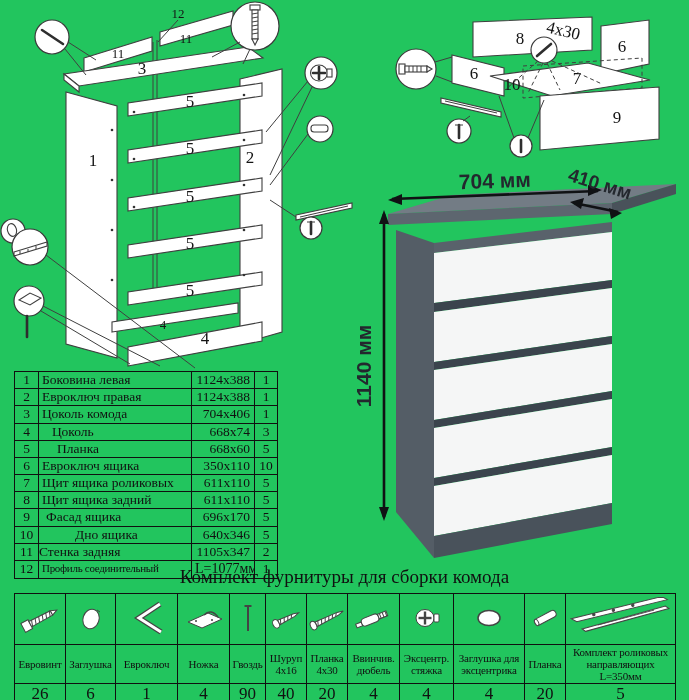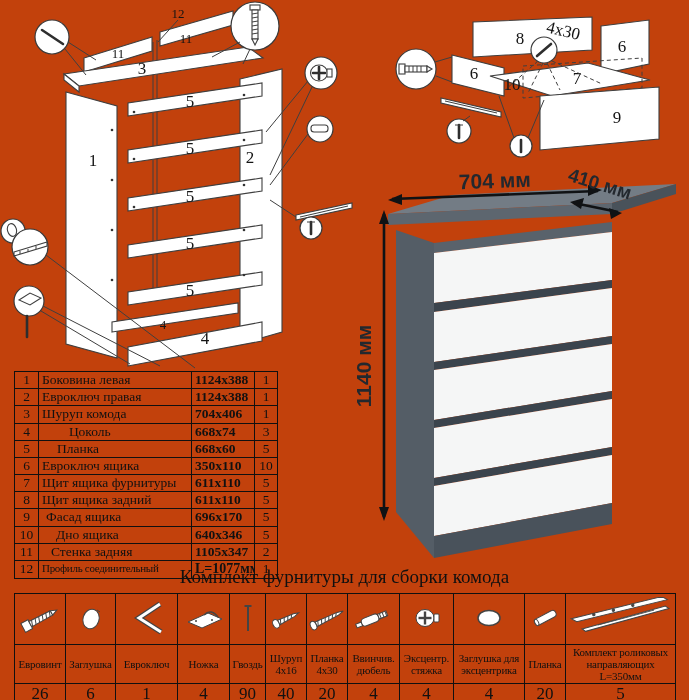--- a/index.html
+++ b/index.html
@@ -1,35 +1,35 @@
 <!DOCTYPE html>
 <html><head>
 <meta charset="utf-8">
 <style>
   html,body{margin:0;padding:0;background:#fff;}
-  .page{position:relative;width:689px;height:700px;background:#c2410c;overflow:hidden;
+  .page{position:relative;width:689px;height:700px;background:#22c55e;overflow:hidden;
         font-family:"Liberation Serif",serif;color:#111;}
   .page svg.canvas{position:absolute;left:0;top:0;}
   
   .ln{stroke:#3f3f3f;stroke-width:1;fill:none;}
   .panel{fill:#ffffff;stroke:#3f3f3f;stroke-width:1.1;}
   .dash{stroke:#3f3f3f;stroke-width:1;fill:none;stroke-dasharray:4 3;}
   .callout{fill:#ffffff;stroke:#3a3a3a;stroke-width:1.2;}
   .lbl{font:17px "Liberation Serif",serif;fill:#141414;text-anchor:middle;}
   .lbl-s{font:13px "Liberation Serif",serif;fill:#141414;text-anchor:middle;}
   .dim{font-family:"Liberation Sans",sans-serif;font-weight:bold;fill:#23282e;text-anchor:middle;}
   .dimline{stroke:#101214;stroke-width:2.6;fill:none;}
   .dimhead{fill:#101214;stroke:none;}
   .thick{stroke:#2e2e2e;stroke-width:2.6;stroke-linecap:round;fill:none;}
   
   table.parts{position:absolute;left:14px;top:371px;width:263px;border-collapse:collapse;table-layout:fixed;}
   table.parts td{border:1.6px solid #101010;font-size:13.5px;line-height:1.05;padding:1px 3px;
                  height:13px;white-space:nowrap;overflow:hidden;}
   table.parts td.num,table.parts td.qty{text-align:center;padding:1px 0;}
-  table.parts td.size{padding-right:4px;font-weight:bold;}
+  table.parts td.size{text-align:right;padding-right:4px;}
   table.parts tr.cond td.name{font-size:11px;letter-spacing:-0.3px;margin-top:7px;}
   table.parts tr.cond td.size{font-size:14px;}
   
   table.hw{position:absolute;left:14px;top:593px;width:661px;border-collapse:collapse;table-layout:fixed;}
   table.hw td{border:1.6px solid #101010;text-align:center;vertical-align:middle;padding:0;overflow:hidden;}
   table.hw tr.icons td{height:50px;}
   table.hw tr.labels td{font-size:11px;line-height:1.1;height:28px;padding:1px 1px;letter-spacing:-0.2px;}
   table.hw tr.qty td{font-size:17px;height:20px;}
   table.hw svg{display:block;margin:0 auto;}
   .hdg{position:absolute;left:0;right:0;top:566px;text-align:center;font-size:19px;color:#101010;}
@@ -277,69 +277,69 @@
           <td class="qty">1</td>
         </tr>
     <tr>
           <td class="num">2</td>
           <td class="name">Евроключ правая</td>
           <td class="size">1124х388</td>
           <td class="qty">1</td>
         </tr>
     <tr>
           <td class="num">3</td>
-          <td class="name">Шуруп комода</td>
+          <td class="name">Цоколь комода</td>
           <td class="size">704х406</td>
           <td class="qty">1</td>
         </tr>
     <tr>
           <td class="num">4</td>
-          <td class="name" style="padding-left:30px">Цоколь</td>
+          <td class="name" style="padding-left:13px">Цоколь</td>
           <td class="size">668х74</td>
           <td class="qty">3</td>
         </tr>
     <tr>
           <td class="num">5</td>
           <td class="name" style="padding-left:18px">Планка</td>
           <td class="size">668х60</td>
           <td class="qty">5</td>
         </tr>
     <tr>
           <td class="num">6</td>
           <td class="name">Евроключ ящика</td>
           <td class="size">350х110</td>
           <td class="qty">10</td>
         </tr>
     <tr>
           <td class="num">7</td>
-          <td class="name">Щит ящика фурнитуры</td>
+          <td class="name">Щит ящика роликовых</td>
           <td class="size">611х110</td>
           <td class="qty">5</td>
         </tr>
     <tr>
           <td class="num">8</td>
           <td class="name">Щит ящика задний</td>
           <td class="size">611х110</td>
           <td class="qty">5</td>
         </tr>
     <tr>
           <td class="num">9</td>
           <td class="name" style="padding-left:7px">Фасад ящика</td>
           <td class="size">696х170</td>
           <td class="qty">5</td>
         </tr>
     <tr>
           <td class="num">10</td>
-          <td class="name" style="padding-left:17px">Дно ящика</td>
+          <td class="name" style="padding-left:36px">Дно ящика</td>
           <td class="size">640х346</td>
           <td class="qty">5</td>
         </tr>
     <tr>
           <td class="num">11</td>
-          <td class="name" style="padding-left:12px">Стенка задняя</td>
+          <td class="name" style="padding-left:0">Стенка задняя</td>
           <td class="size">1105х347</td>
           <td class="qty">2</td>
         </tr>
     <tr class="cond">
           <td class="num">12</td>
           <td class="name">Профиль соединительный</td>
           <td class="size">L=1077мм</td>
           <td class="qty">1</td>
         </tr>
   </tbody>

